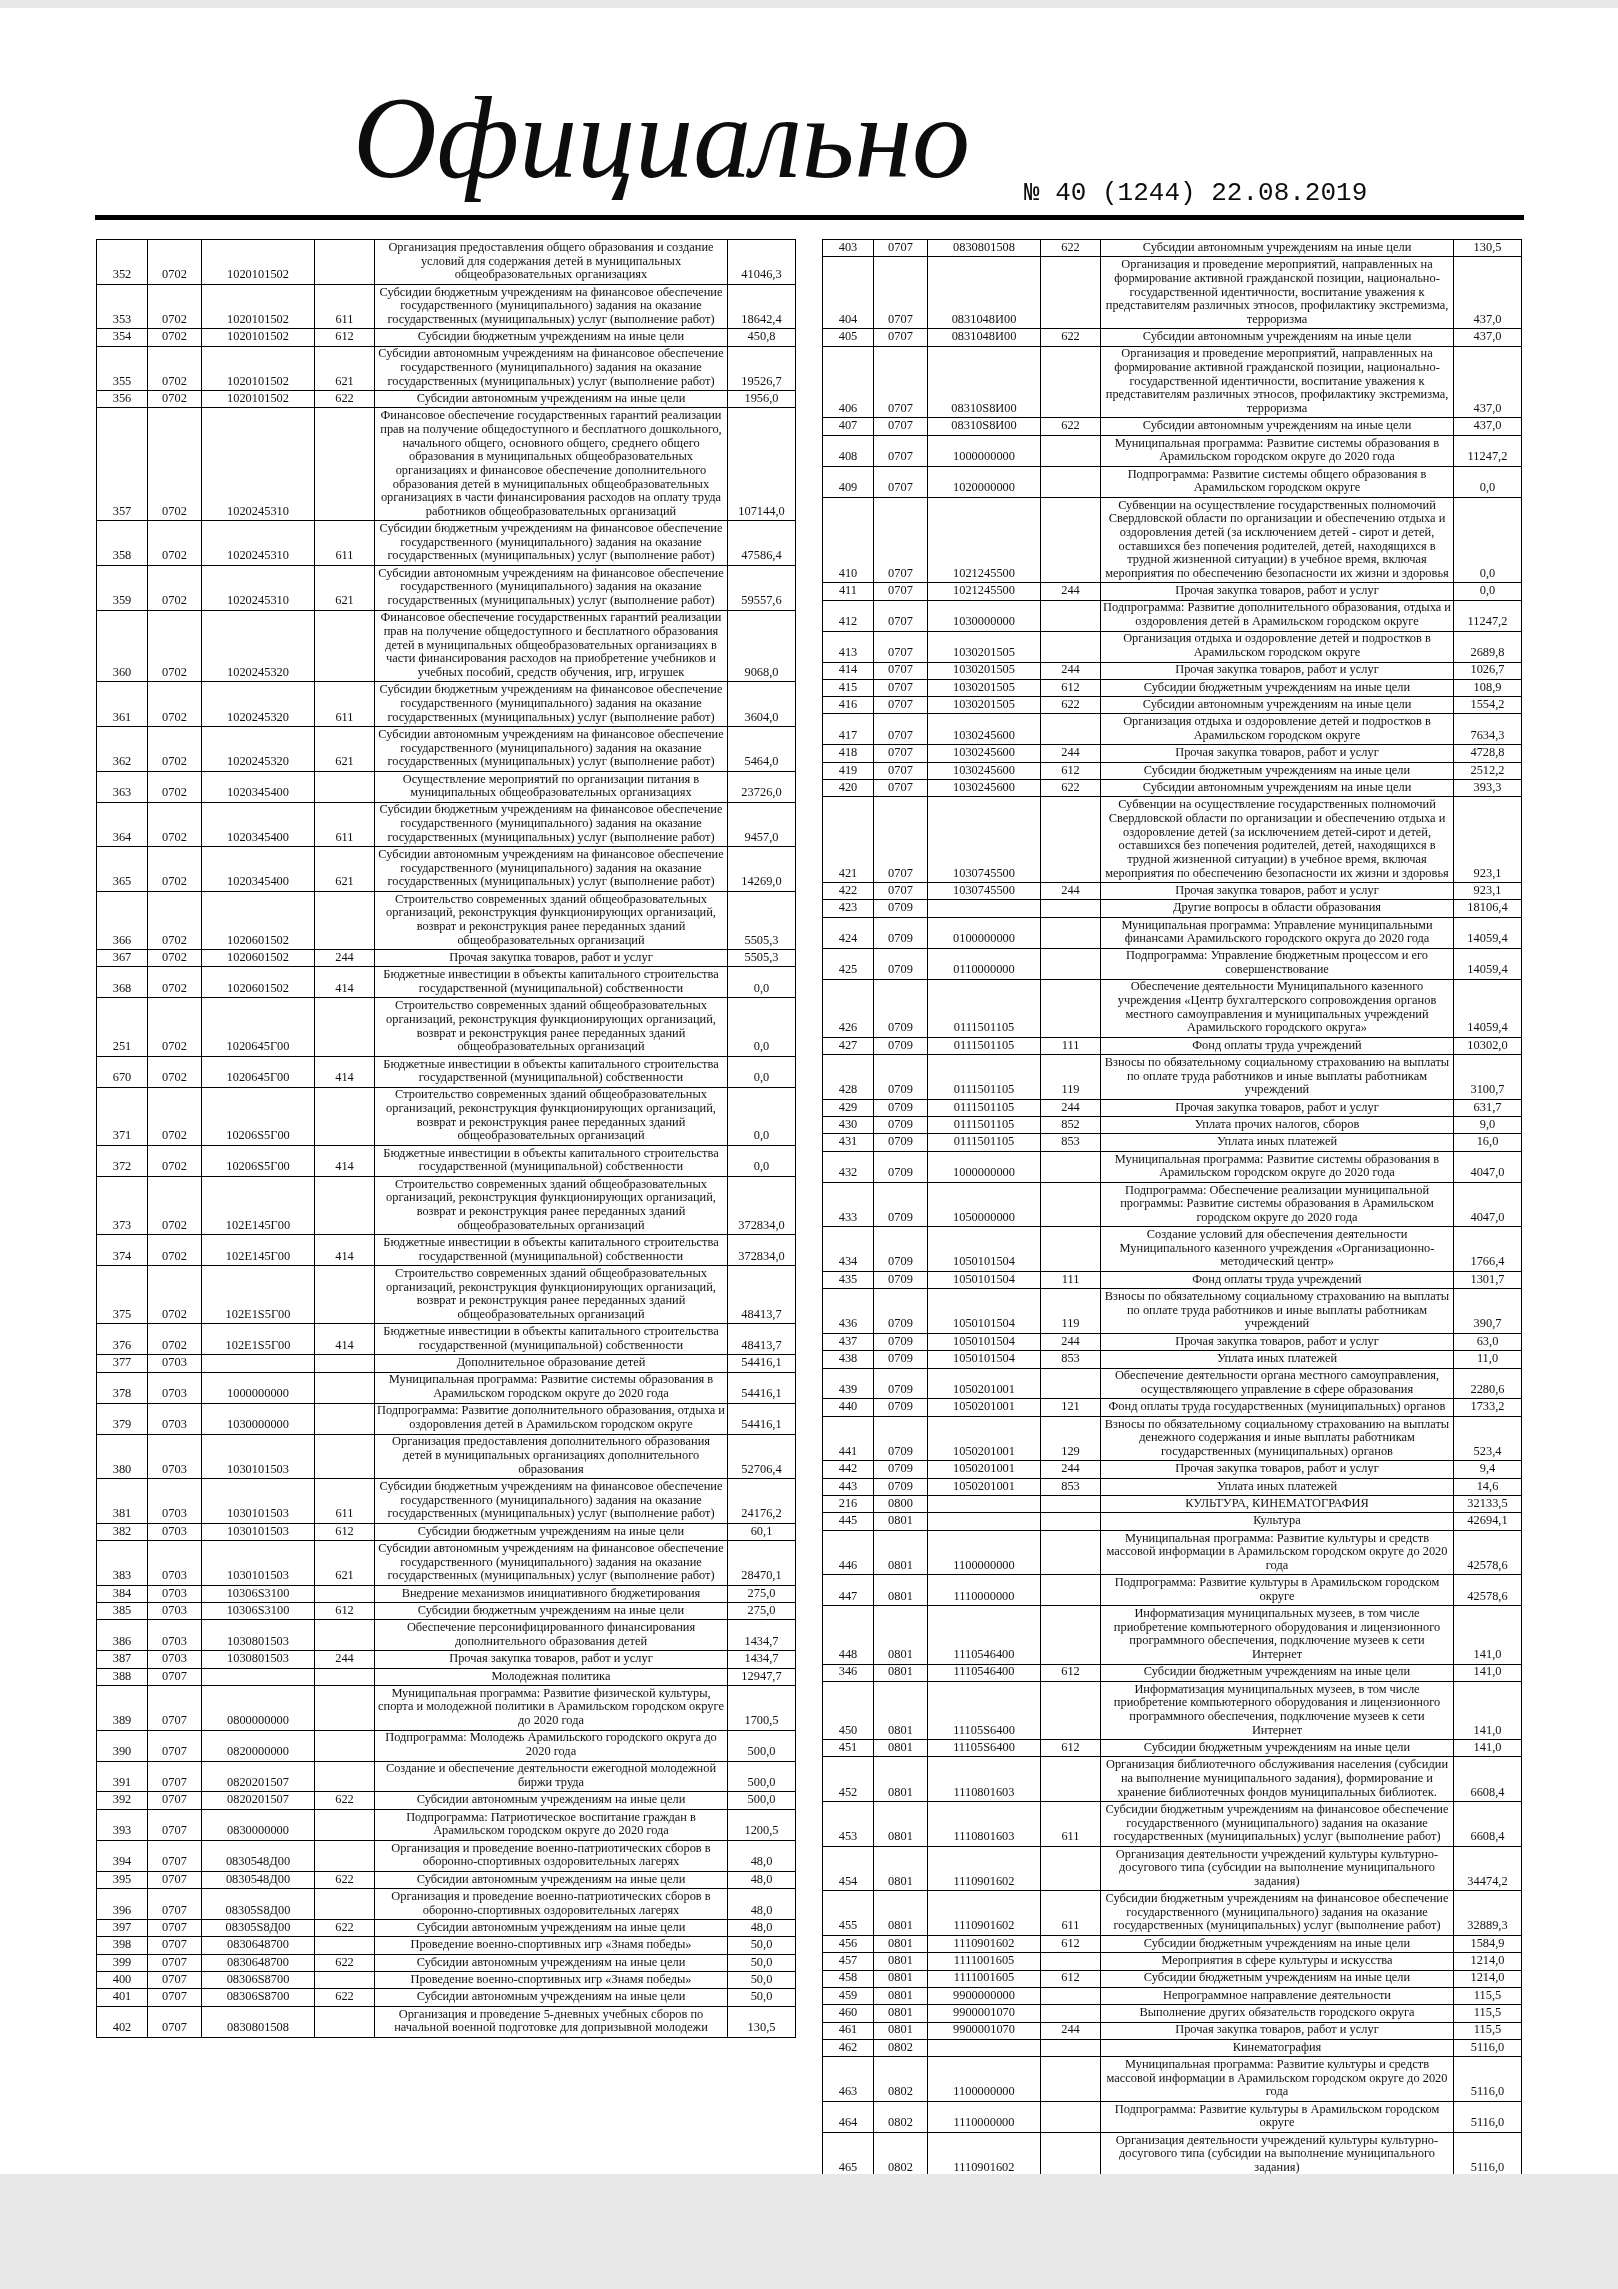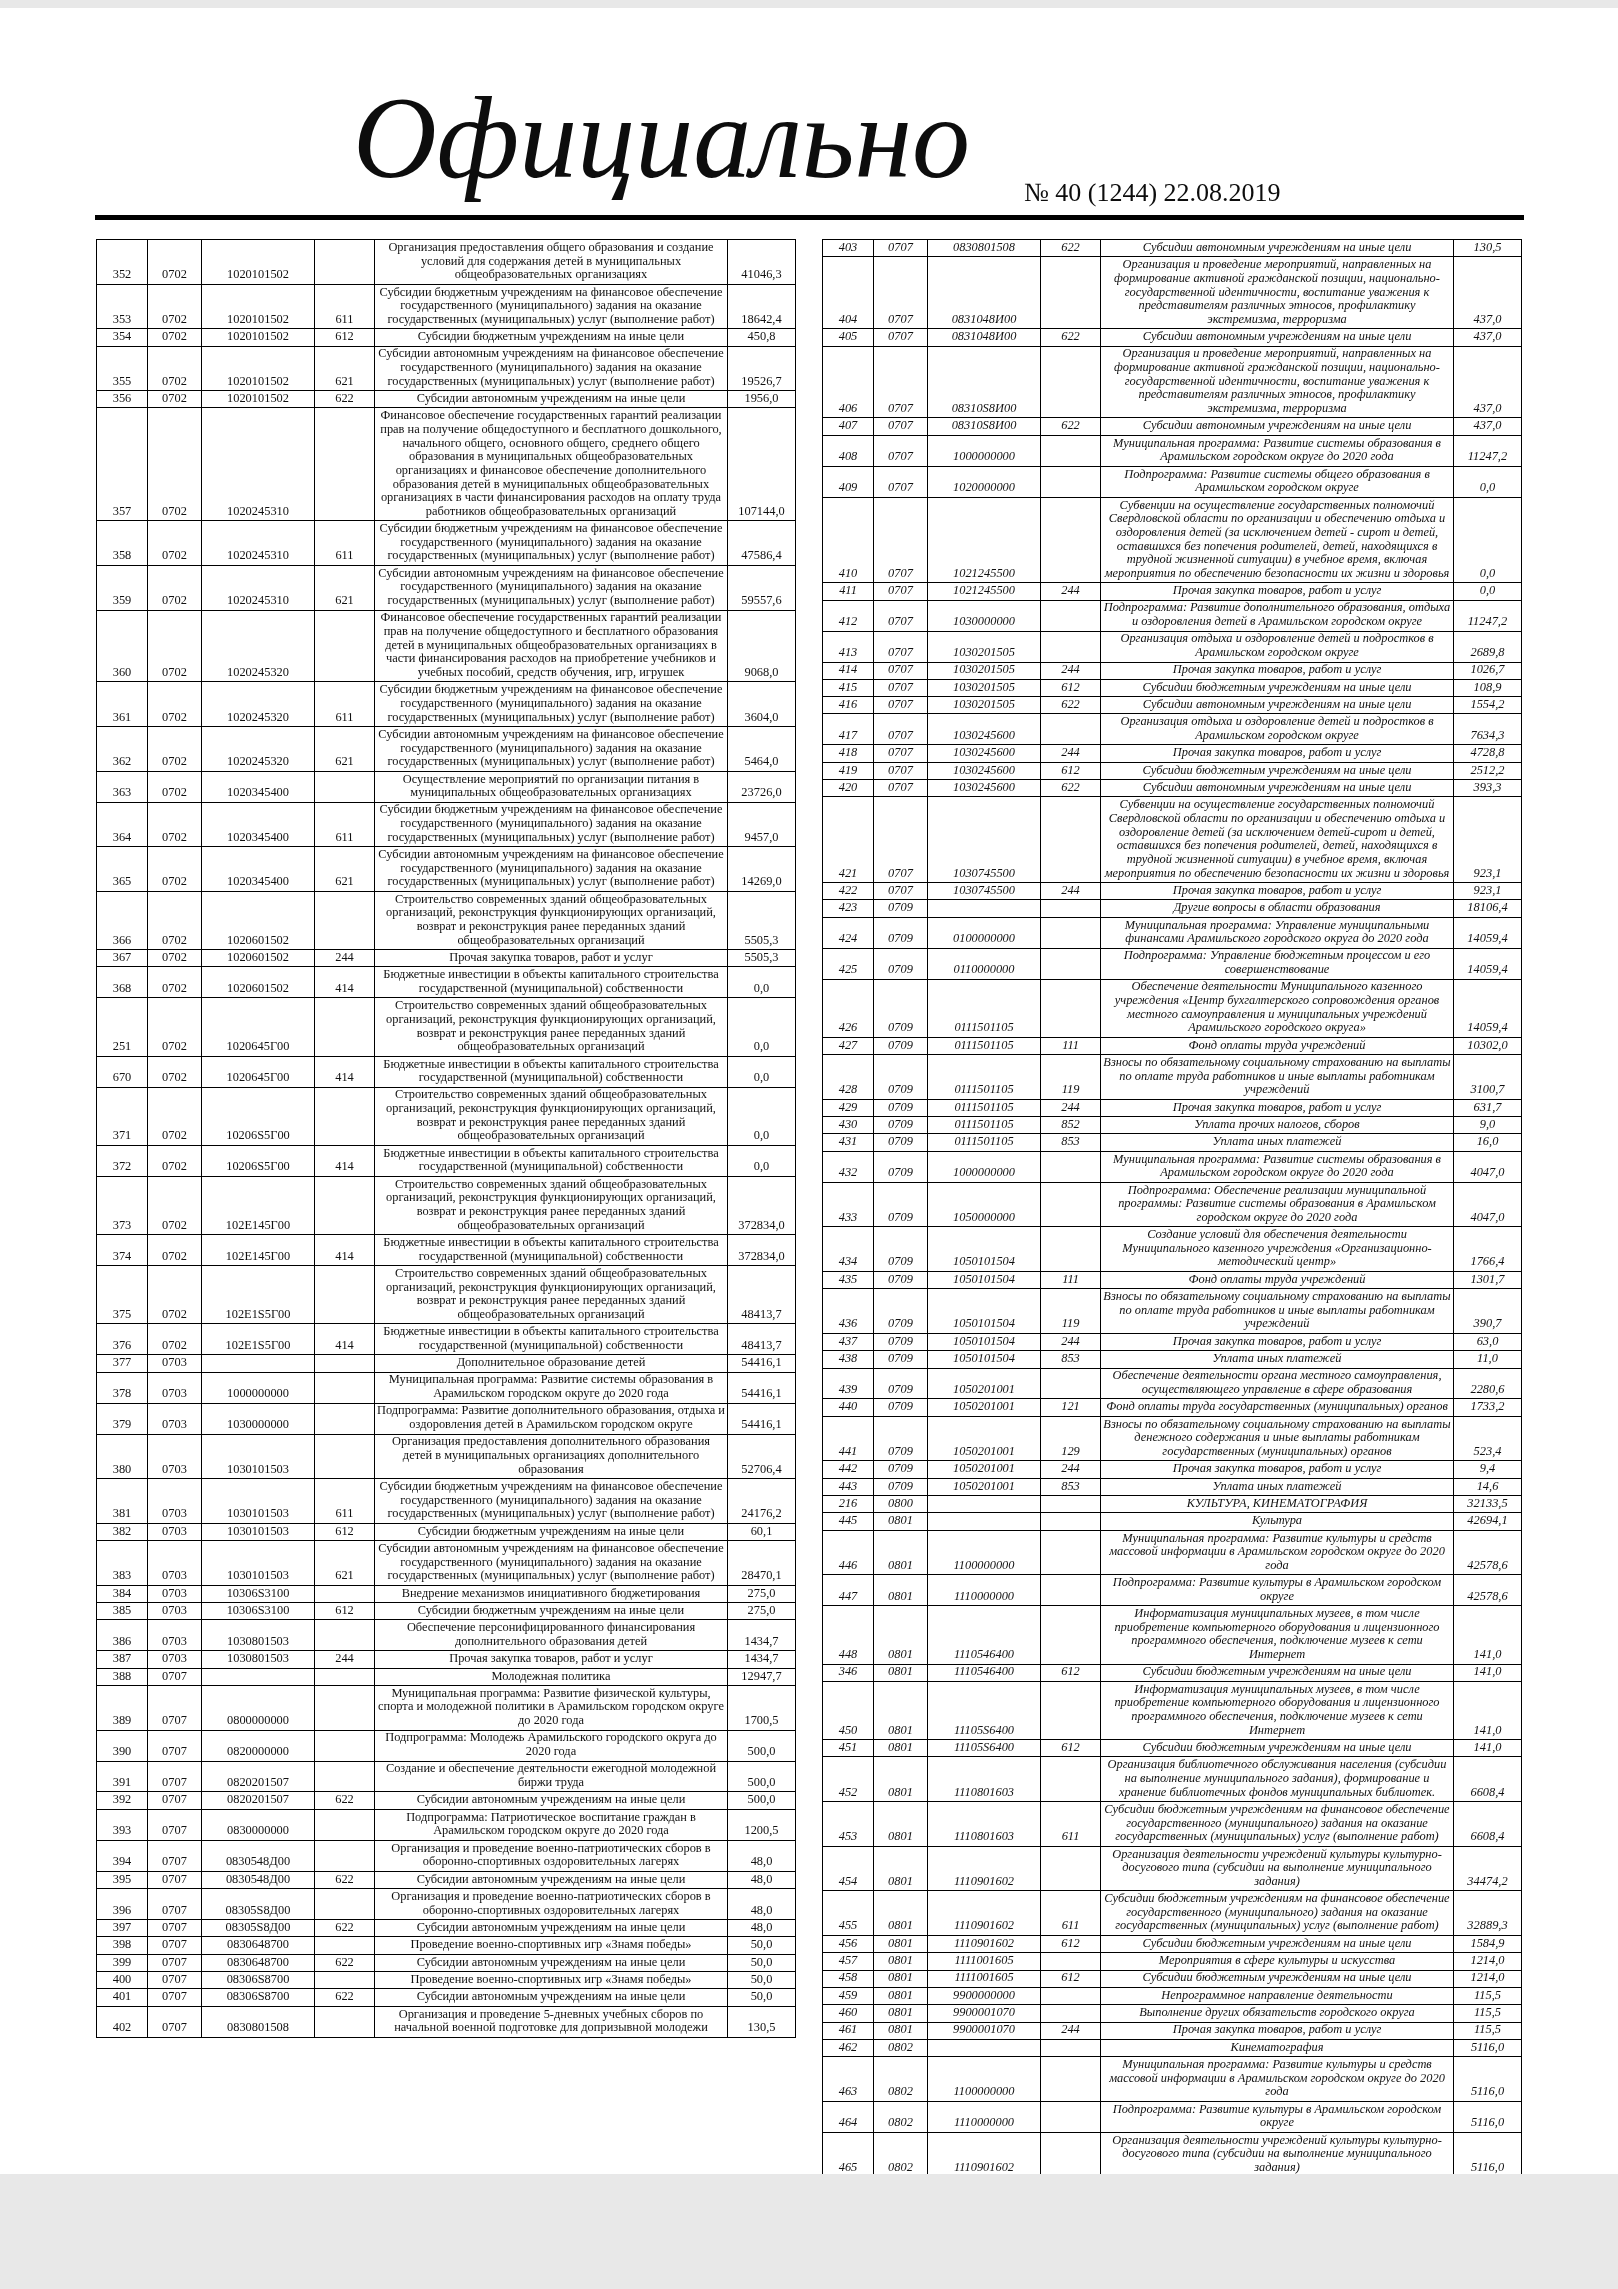--- a/index.html
+++ b/index.html
@@ -28,33 +28,33 @@
     text-shadow:1.8px 1.8px 0 #2b2b2b; white-space:nowrap;
   }
   .page-number {
     position:absolute; left:273px; top:-37px;
     font-family:"Liberation Serif", serif; font-weight:bold;
     font-size:118px; line-height:1; color:#0d0d0d;
     transform:scaleX(0.82); transform-origin:left top;
   }
   .issue-line {
     position:absolute; left:1024px; top:170px; width:222px;
-    font-family:Liberation Serif, serif; font-size:26px; color:#0d0d0d;
+    font-family:Liberation Mono, monospace; font-size:26px; color:#0d0d0d;
     white-space:nowrap;
   }
   .rule { position:absolute; left:95px; top:207px; width:1429px; height:4.6px; background:#000; }
   
   table.budget-table {
     position:absolute; top:231px; width:699px;
     border-collapse:collapse; table-layout:fixed;
     font-family:"Liberation Serif", serif;
     font-size:12.4px; line-height:1.1; color:#111;
   }
   #table-left  { left:96px; }
-  #table-right { left:822px;font-style:italic; }
+  #table-right { left:822px; }
   table.budget-table { border:1.8px solid #000; }
   table.budget-table td {
     border:0.9px solid #000; padding:0.9px 1.8px 1.8px 1.8px;
     text-align:center; vertical-align:bottom;
     overflow:hidden; word-wrap:break-word;
   }
   td.c-amt { text-align:right; padding-right:5.5px; }
   col.w-num  { width:51px; }
   col.w-sec  { width:54px; }
   col.w-code { width:113px; }

